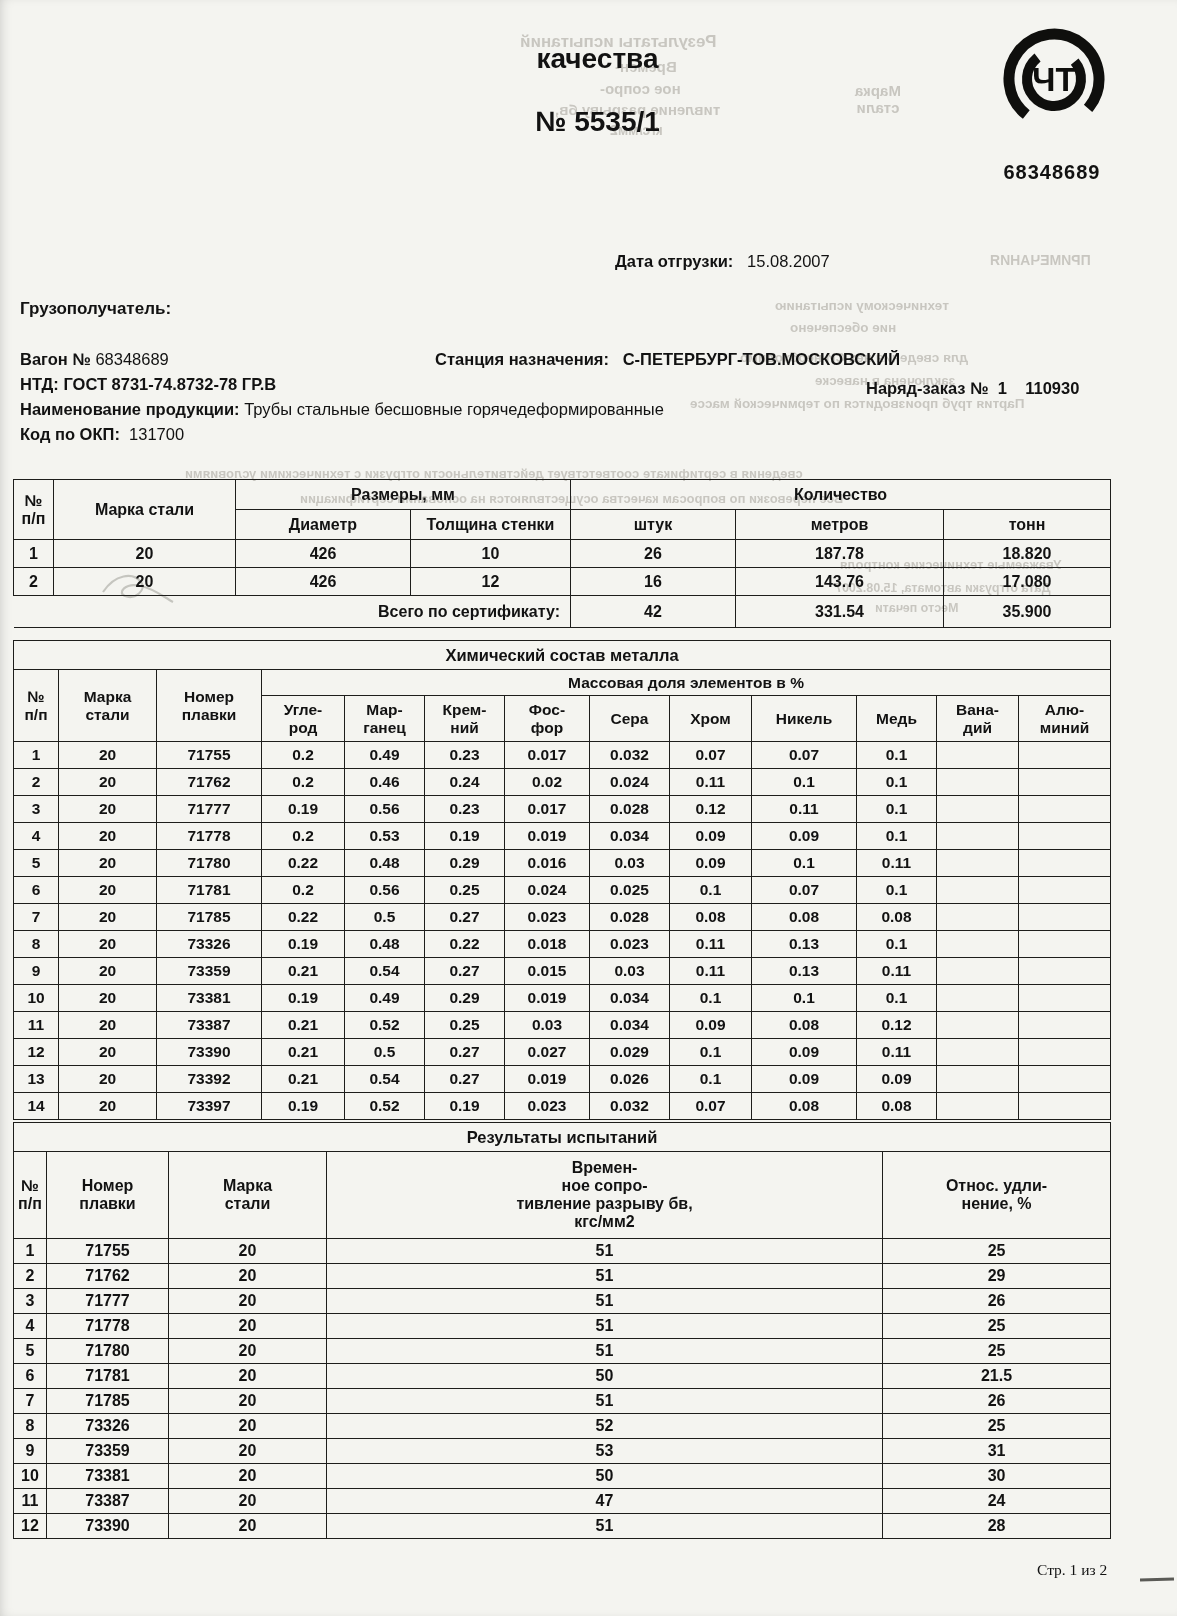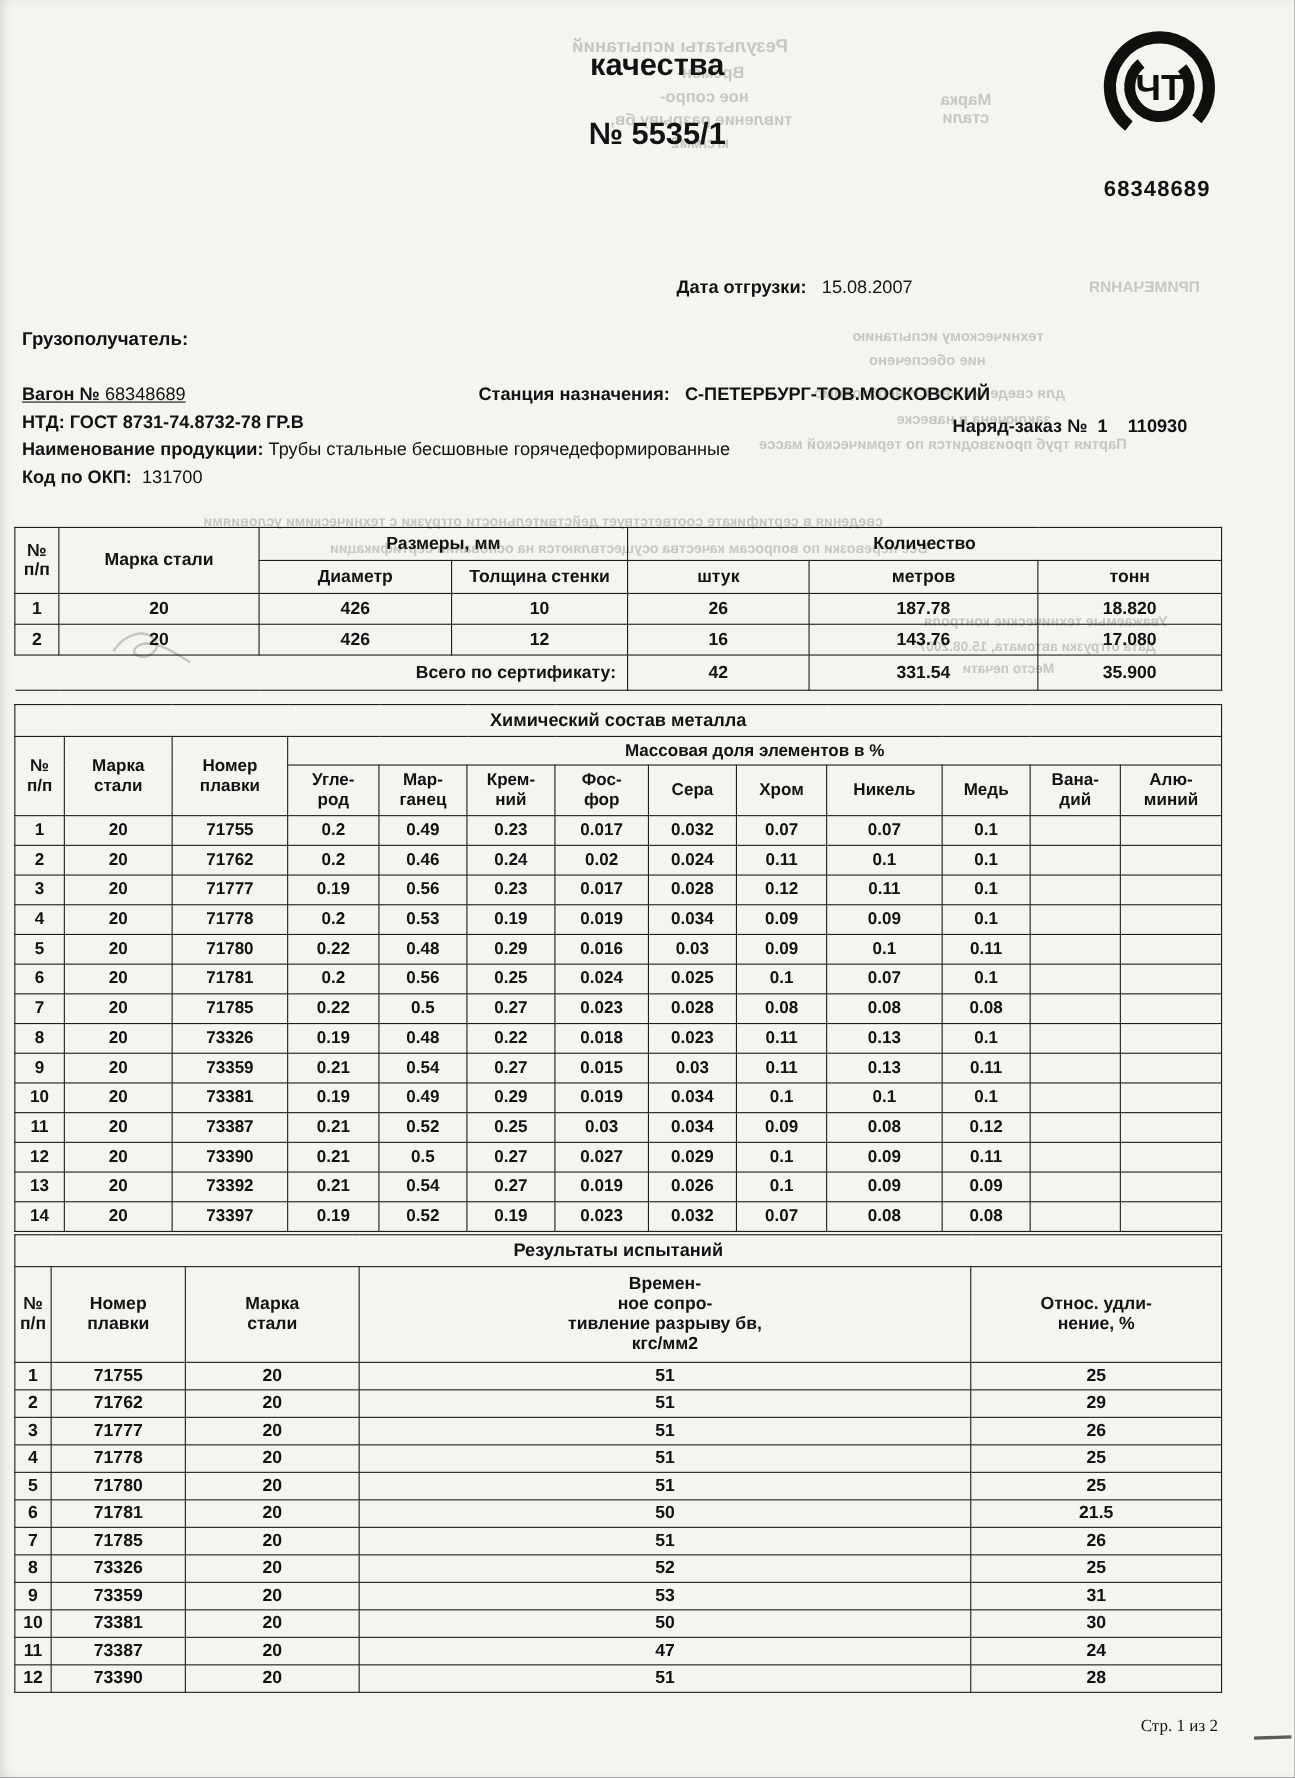--- a/index.html
+++ b/index.html
@@ -24,21 +24,21 @@
 
   .logo{position:absolute;left:997px;top:24px;width:114px;height:114px;}
   .logo-number{position:absolute;left:992px;top:161px;width:120px;text-align:center;
     font-size:20px;font-weight:bold;letter-spacing:1px;}
 
   
   .info{position:absolute;font-size:16.5px;white-space:pre;}
   .info b{font-weight:bold;}
   .ship-date{left:615px;top:252px;}
   .consignee{left:20px;top:299px;font-weight:bold;font-size:17px;}
-  .wagon-line{left:20px;top:350px;text-decoration:underline;}
+  .wagon-line{left:20px;top:350px;}
   .station-line{left:435px;top:350px;font-weight:bold;}
   .ntd-line{left:20px;top:375px;font-weight:bold;}
   .order-line{left:866px;top:379px;font-weight:bold;}
   .product-line{left:20px;top:400px;}
   .okp-line{left:20px;top:425px;}
 
   
   table{position:absolute;border-collapse:collapse;table-layout:fixed;background:transparent;}
   th,td{border:1.7px solid #1d1d1b;text-align:center;vertical-align:middle;
     padding:1px 2px;white-space:pre-line;overflow:hidden;}

